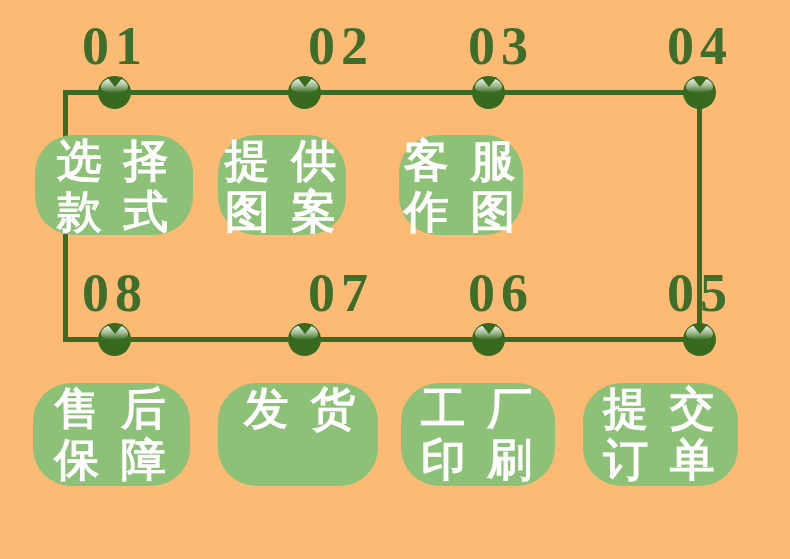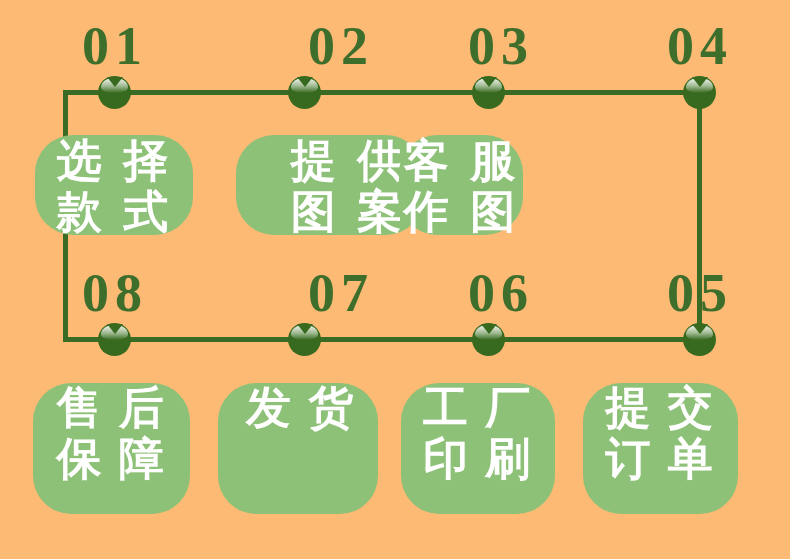--- a/index.html
+++ b/index.html
@@ -47,23 +47,23 @@
 
   
   .step-box{
     position:absolute;border-radius:38px;background:#8ec178;z-index:3;
     display:flex;flex-direction:column;align-items:center;
     color:#ffffff;font-weight:900;font-size:45px;line-height:51px;letter-spacing:3px;
     font-family:"DejaVu Sans","Liberation Sans",sans-serif;text-align:center;white-space:nowrap;
   }
   .step-box .bl:empty{display:none;}
   .box-r1{top:135px;height:100px;}
-  .box-r2{top:383px;height:131px;font-family:Liberation Serif, serif;}
+  .box-r2{top:383px;height:103px;}
   #box1{left:35px;width:158px;}
-  #box2{left:236px;width:152px;padding-left:36px;}
+  #box2{left:218px;width:128px;}
   #box3{left:399px;width:124px;}
   #box4{left:583px;width:155px;}
   #box8{left:33px;width:157px;}
   #box7{left:218px;width:154px;padding-left:6px;}
   #box6{left:401px;width:154px;}
   #box5{left:583px;width:155px;}
 </style>
 </head>
 <body>
 

